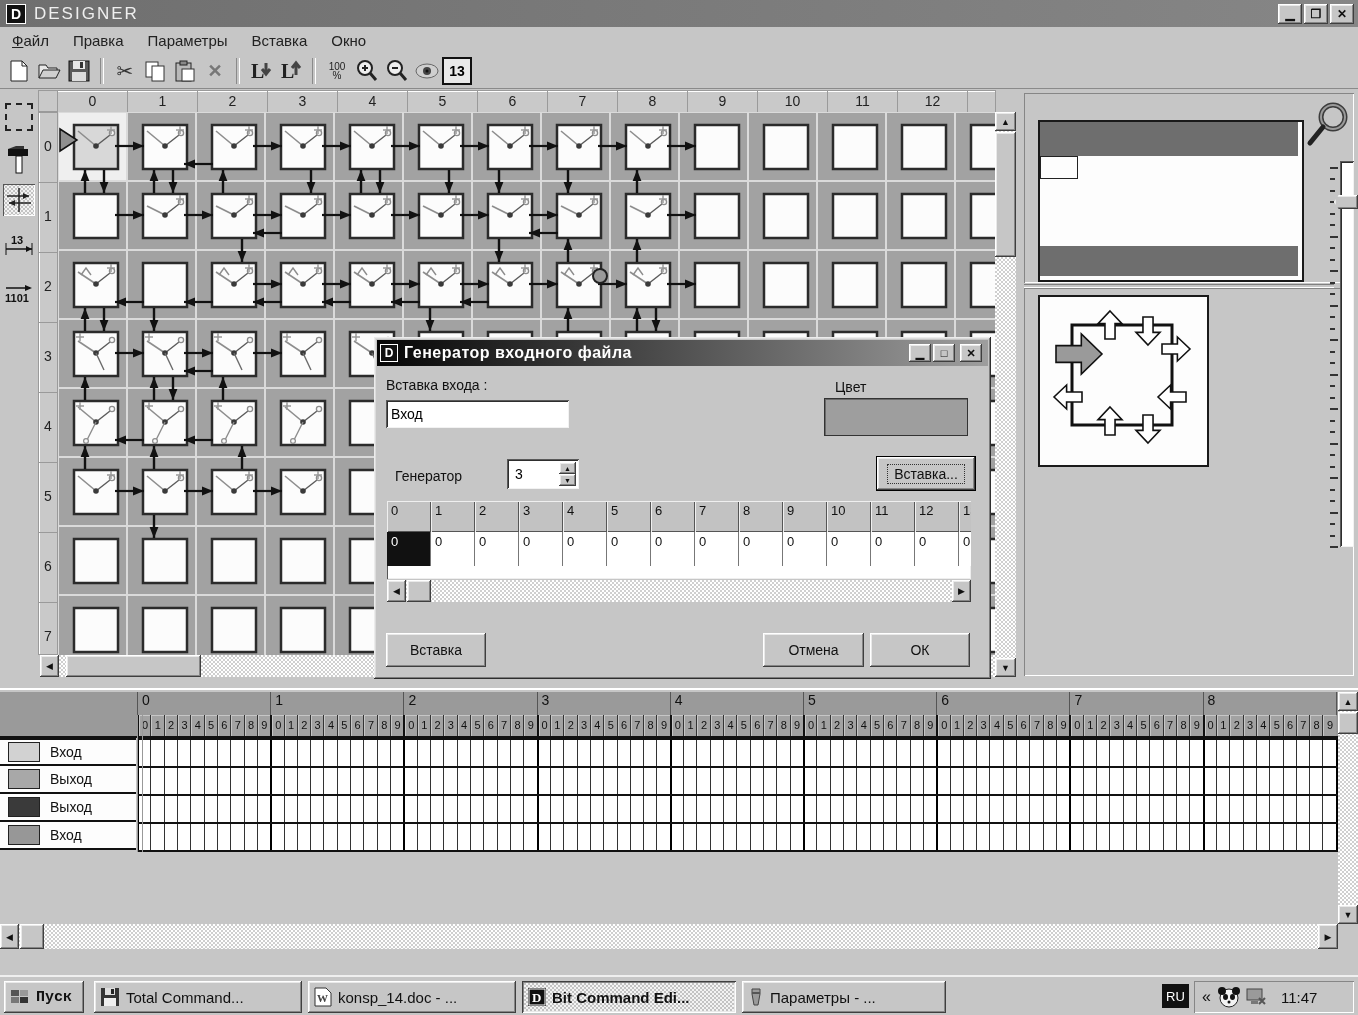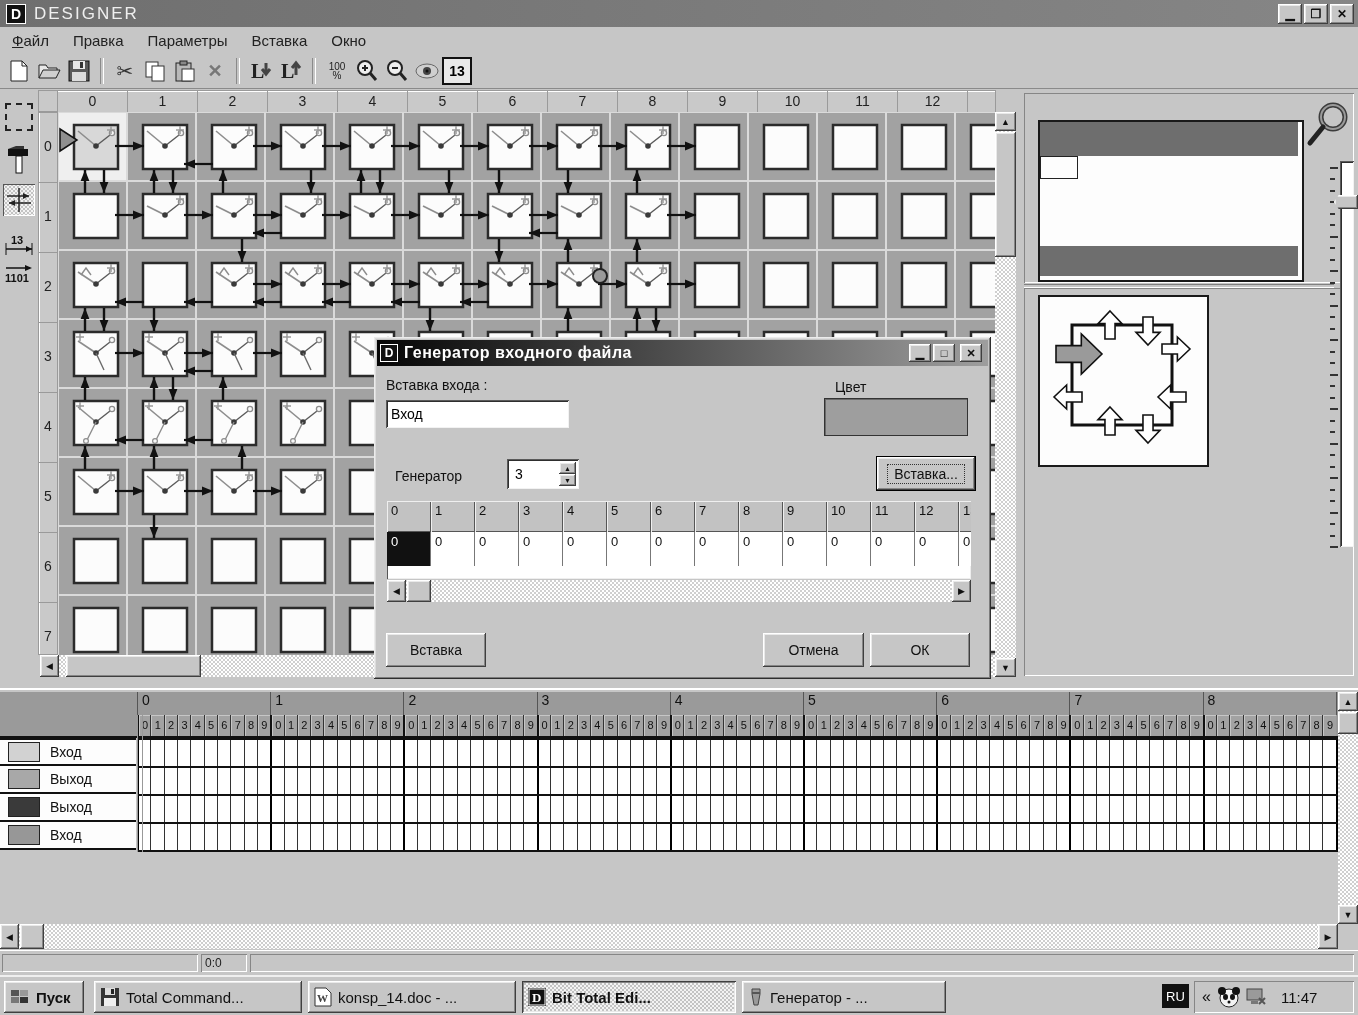--- a/index.html
+++ b/index.html
@@ -194,21 +194,21 @@
       </div>
       <div class="pitem" style="top: 140px;">
         <svg width="30" height="22">
           <text x="7" y="10" font-size="11" font-weight="bold" fill="#111" font-family="Liberation Sans,sans-serif">13</text>
           <line x1="2" y1="15" x2="28" y2="15" stroke="#111" stroke-width="1.5"></line>
           <line x1="2" y1="9" x2="2" y2="21" stroke="#111"></line>
           <line x1="28" y1="9" x2="28" y2="21" stroke="#111"></line>
           <path d="M28 15 l-6 -3 v6 z" fill="#111"></path>
         </svg>
       </div>
-      <div class="pitem" style="top: 168px;">
+      <div class="pitem" style="top: 188px;">
         <svg width="30" height="24">
           <line x1="2" y1="7" x2="26" y2="7" stroke="#111" stroke-width="1.5"></line>
           <path d="M28 7 l-7 -3 v6 z" fill="#111"></path>
           <text x="1" y="21" font-size="11" font-weight="bold" fill="#111" font-family="Liberation Sans,sans-serif">1101</text>
         </svg>
       </div>
     </div>
 
   <div class="abs gridarea">
     <div class="gridhead" id="gridhead">
@@ -1128,28 +1128,23 @@
     </div>
 
     <div class="abs" style="left:0;top:234px;width:1338px;height:26px;">
       <div class="abs sbtn w95" style="left:0;top:0;width:19px;height:25px;">◀</div>
       <div class="abs trackchk" style="left:19px;top:0;width:1299px;height:25px;"></div>
       <div class="abs w95" style="left:20px;top:0;width:24px;height:25px;"></div>
       <div class="abs sbtn w95" style="left:1318px;top:0;width:20px;height:25px;">▶</div>
     </div>
   </div>
 
-  <div class="abs statusbar">
-    <div class="spanel" style="left:2px;width:196px;"></div>
-    <div class="spanel" style="left:201px;width:46px;">0:0</div>
-    <div class="spanel" style="left:250px;width:1104px;"></div>
-  </div>
 
   <div class="abs taskbar">
-    <div class="taskbtn w95" style="left:4px;width:80px;font-weight:bold;">
+    <div class="taskbtn w95" style="left:4px;width:80px;font-weight:bold;font-family:Liberation Mono, monospace;">
       <span class="ticon">
         <svg width="20" height="18">
             <rect x="1" y="2" width="8" height="6" fill="#555"></rect>
             <rect x="10" y="2" width="8" height="6" fill="#999"></rect>
             <rect x="1" y="9" width="8" height="6" fill="#777"></rect>
             <rect x="10" y="9" width="8" height="6" fill="#333"></rect>
           </svg>
       </span>
       <span>Пуск</span>
     </div>
@@ -1175,30 +1170,30 @@
           <span>konsp_14.doc - ...</span>
         </div>
         <div class="taskbtn w95in checker" style="left: 522px; width: 214px; font-weight: bold;">
           <span class="ticon">
             <svg width="18" height="18">
               <rect x="0" y="0" width="18" height="18" fill="#111"></rect>
               <rect x="1" y="1" width="16" height="16" fill="none" stroke="#fff"></rect>
               <text x="4" y="14" font-size="13" font-weight="bold" fill="#fff" font-family="Liberation Serif,serif">D</text>
             </svg>
           </span>
-          <span>Bit Total Edi...</span>
+          <span>Bit Command Edi...</span>
         </div>
         <div class="taskbtn w95" style="left: 742px; width: 204px;">
           <span class="ticon">
             <svg width="16" height="20">
               <path d="M4 2 h8 v5 l-2 11 h-4 l-2 -11 z" fill="#9a9a9a" stroke="#444"></path>
               <rect x="4" y="5" width="8" height="2" fill="#555"></rect>
             </svg>
           </span>
-          <span>Генератор - ...</span>
+          <span>Параметры - ...</span>
         </div>
       </div>
     <div class="abs" style="left:1162px;top:7px;width:27px;height:24px;background:#111;color:#fff;font-size:13px;display:flex;align-items:center;justify-content:center;">RU</div>
     <div class="abs" style="left:1194px;top:4px;width:160px;height:32px;box-shadow:inset 1px 1px 0 #868686, inset -1px -1px 0 #fff;display:flex;align-items:center;">
       <span style="font-size:16px;margin:0 6px 0 8px;color:#111;">«</span>
       <span style="display:flex;">
         <svg width="24" height="24">
             <circle cx="12" cy="13" r="9" fill="#f2f2f2" stroke="#222"></circle>
             <circle cx="5" cy="6" r="4" fill="#111"></circle>
             <circle cx="19" cy="6" r="4" fill="#111"></circle>

